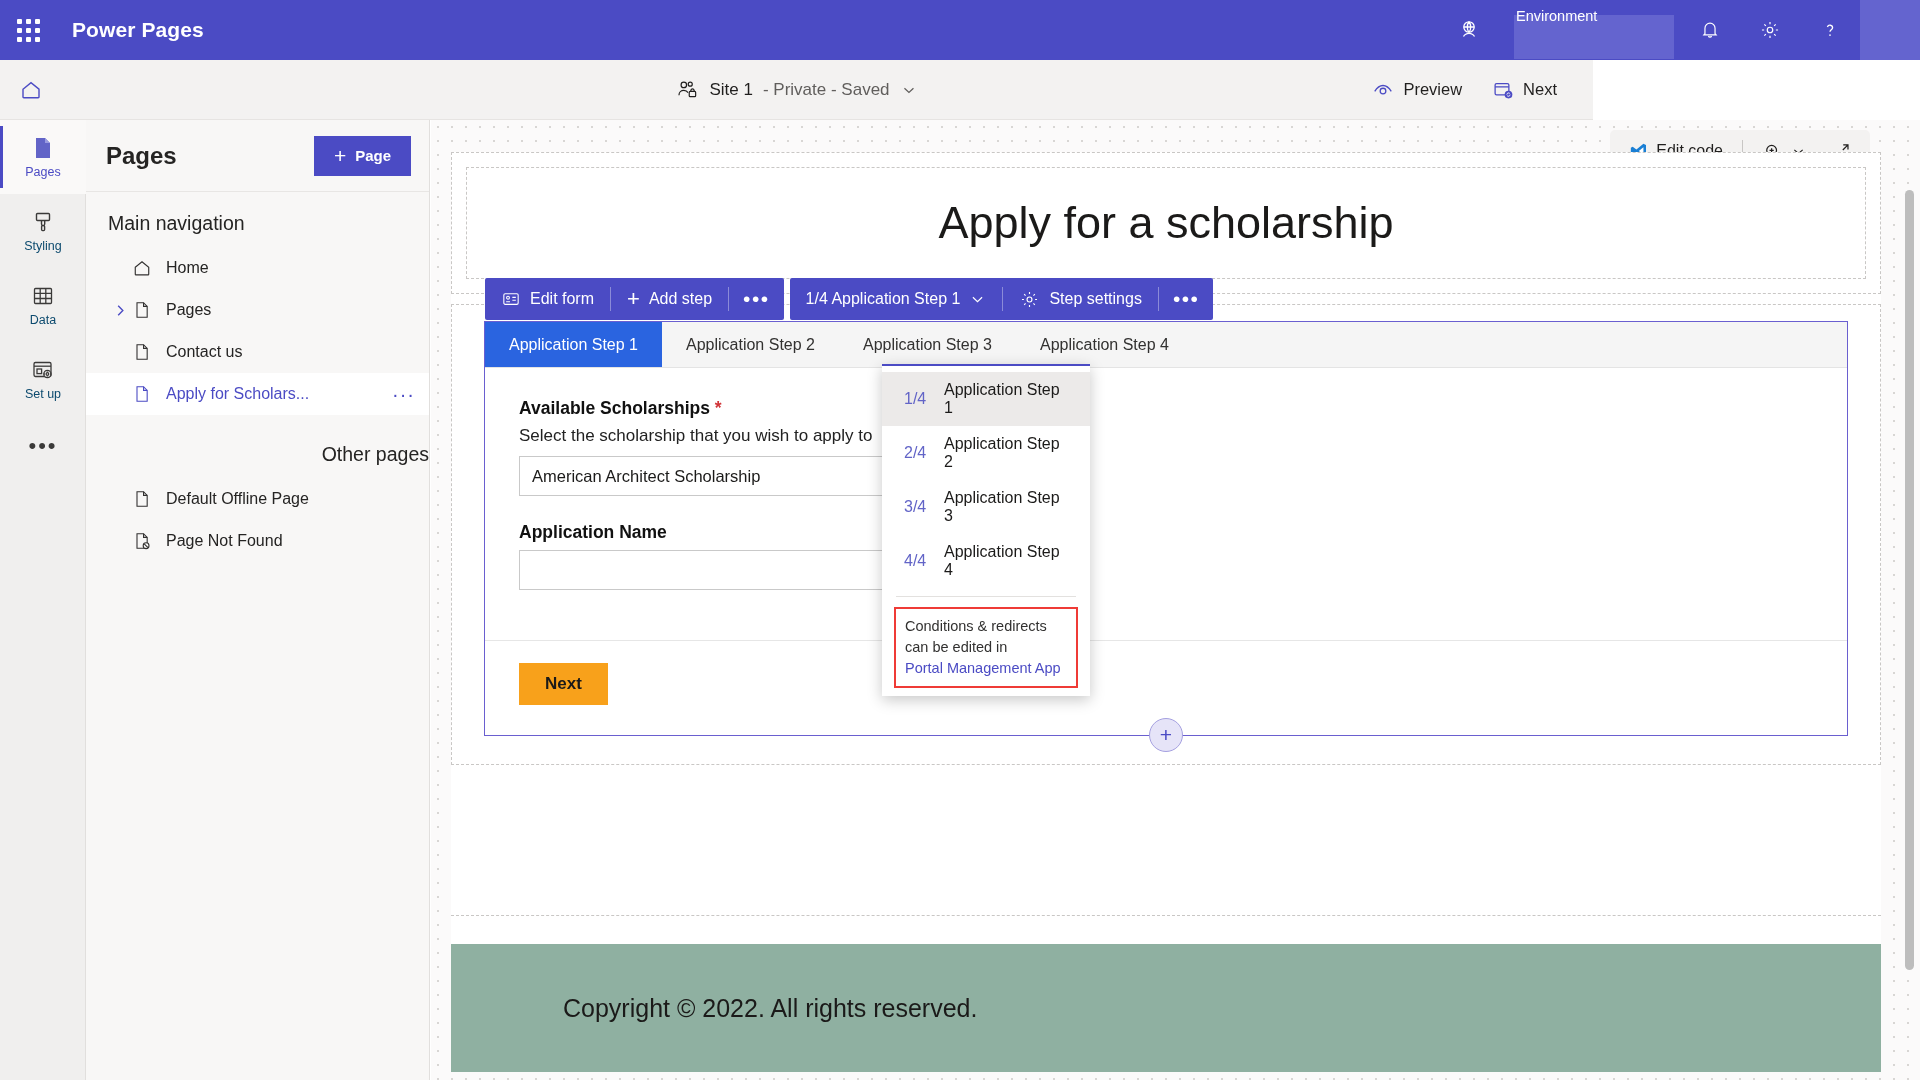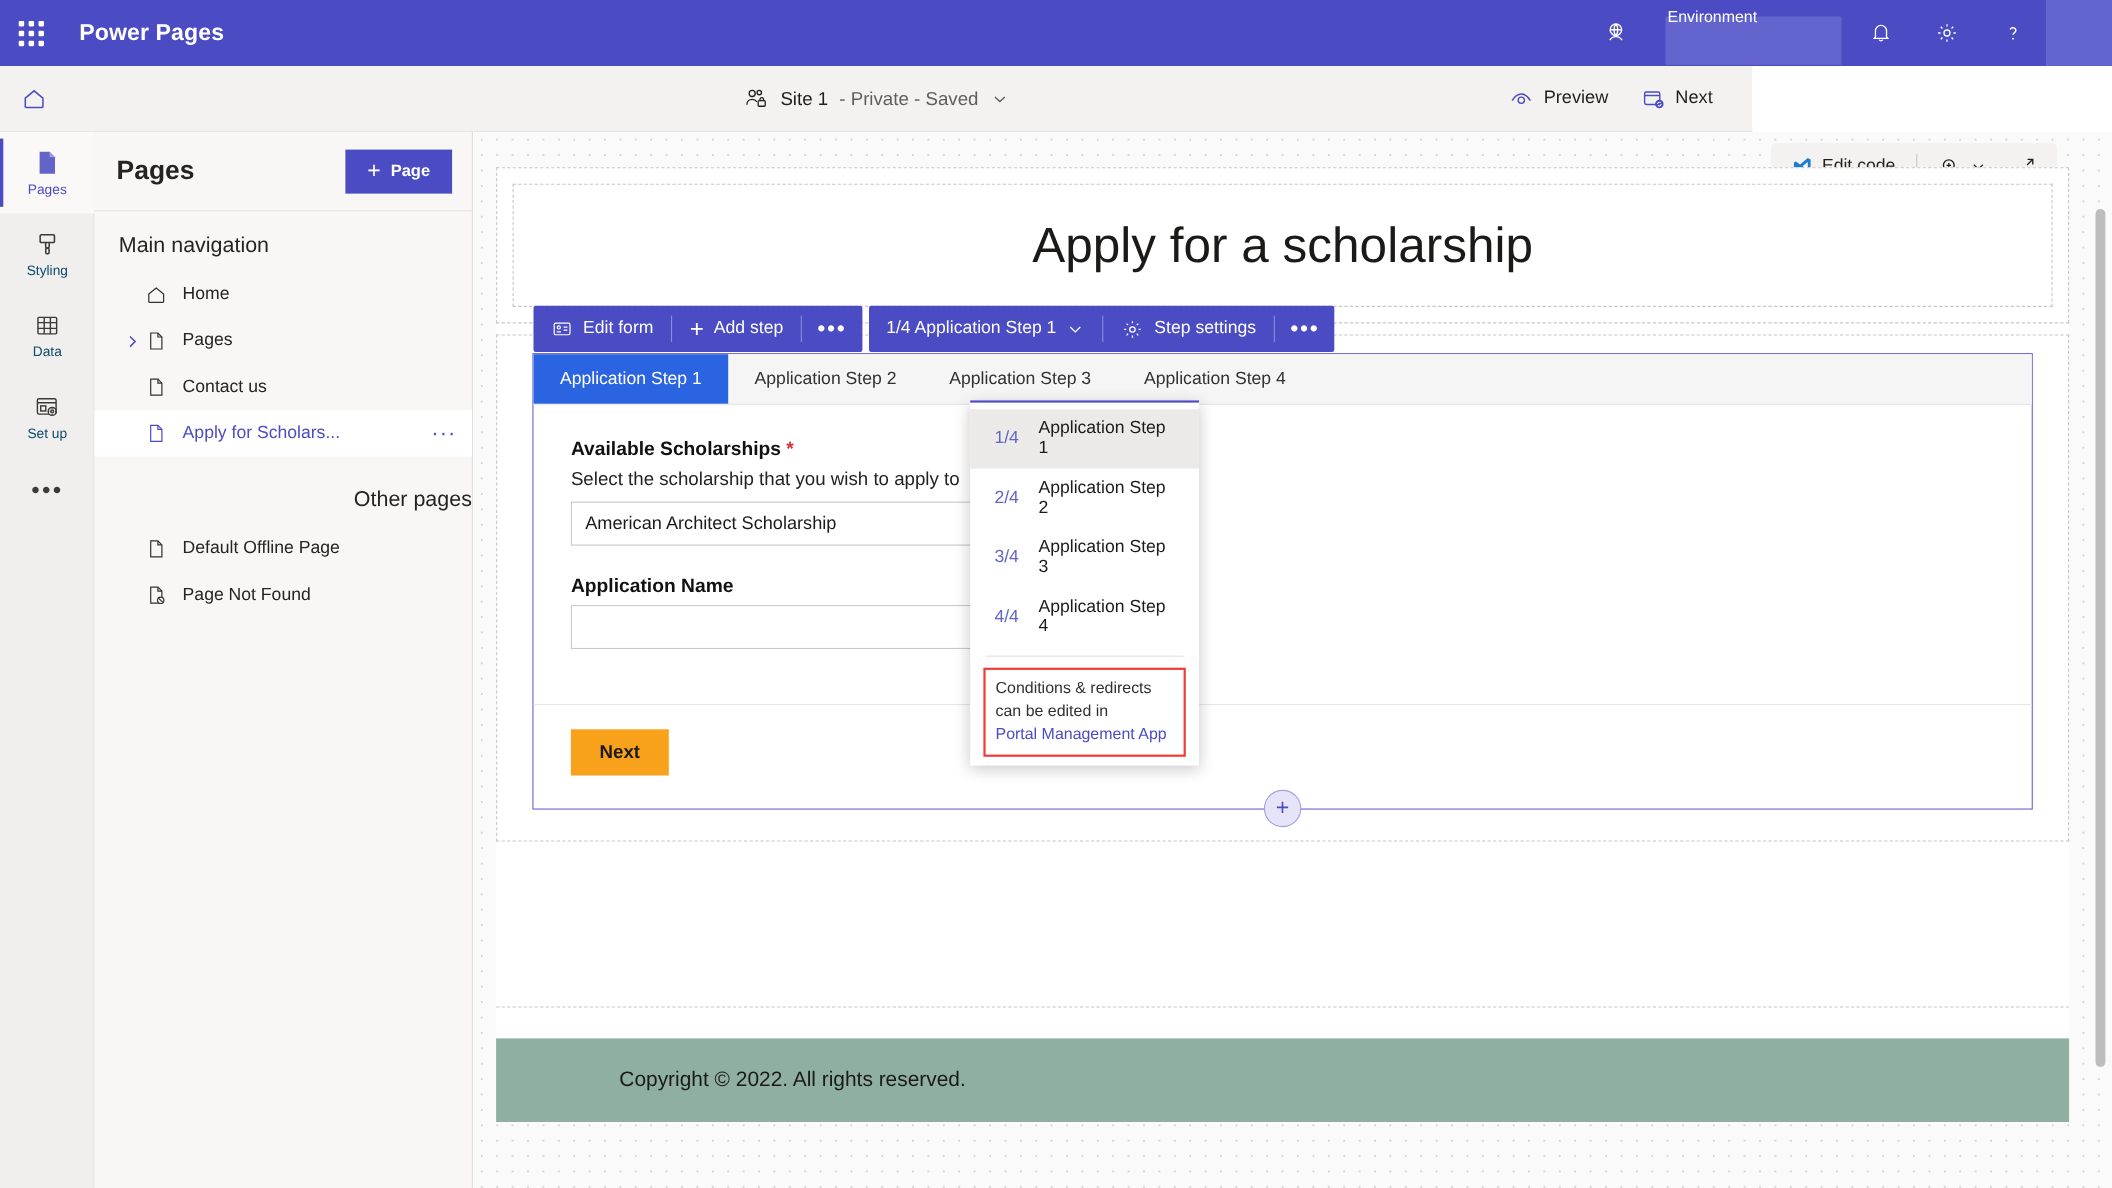--- a/index.html
+++ b/index.html
@@ -204,22 +204,22 @@
   .step-frac { color: #6264c7; min-width: 26px; }
   .step-div { border-top: 1px solid #e3e1df; margin: 8px 14px 0 14px; }
   .step-note {
     margin: 10px 12px 0 12px; border: 2px solid #ef3b36; padding: 7px 9px;
     font-size: 14.5px; color: #323130; line-height: 1.45;
   }
   .step-note a { color: #4b4bc4; text-decoration: none; display: block; }
 
   
   .page-footer {
-    margin-top: 28px; background: #8fb0a1; height: 76px; display: flex; align-items: center;
-    padding-left: 112px; font-size: 19px; color: #1b1a19;
+    margin-top: 28px; background: #8fb0a1; height: 128px; display: flex; align-items: center;
+    padding-left: 112px; font-size: 25px; color: #1b1a19;
   }
   .footer-dash { border-top: 1px dashed #c9c7c5; }
 
   
   .v-scroll {
     position: absolute; top: 70px; right: 6px; width: 9px; height: 880px;
     background: transparent;
   }
   .v-thumb { position: absolute; top: 0; left: 0; width: 9px; height: 780px;
     background: #bdbdbd; border-radius: 5px; cursor: pointer; }

